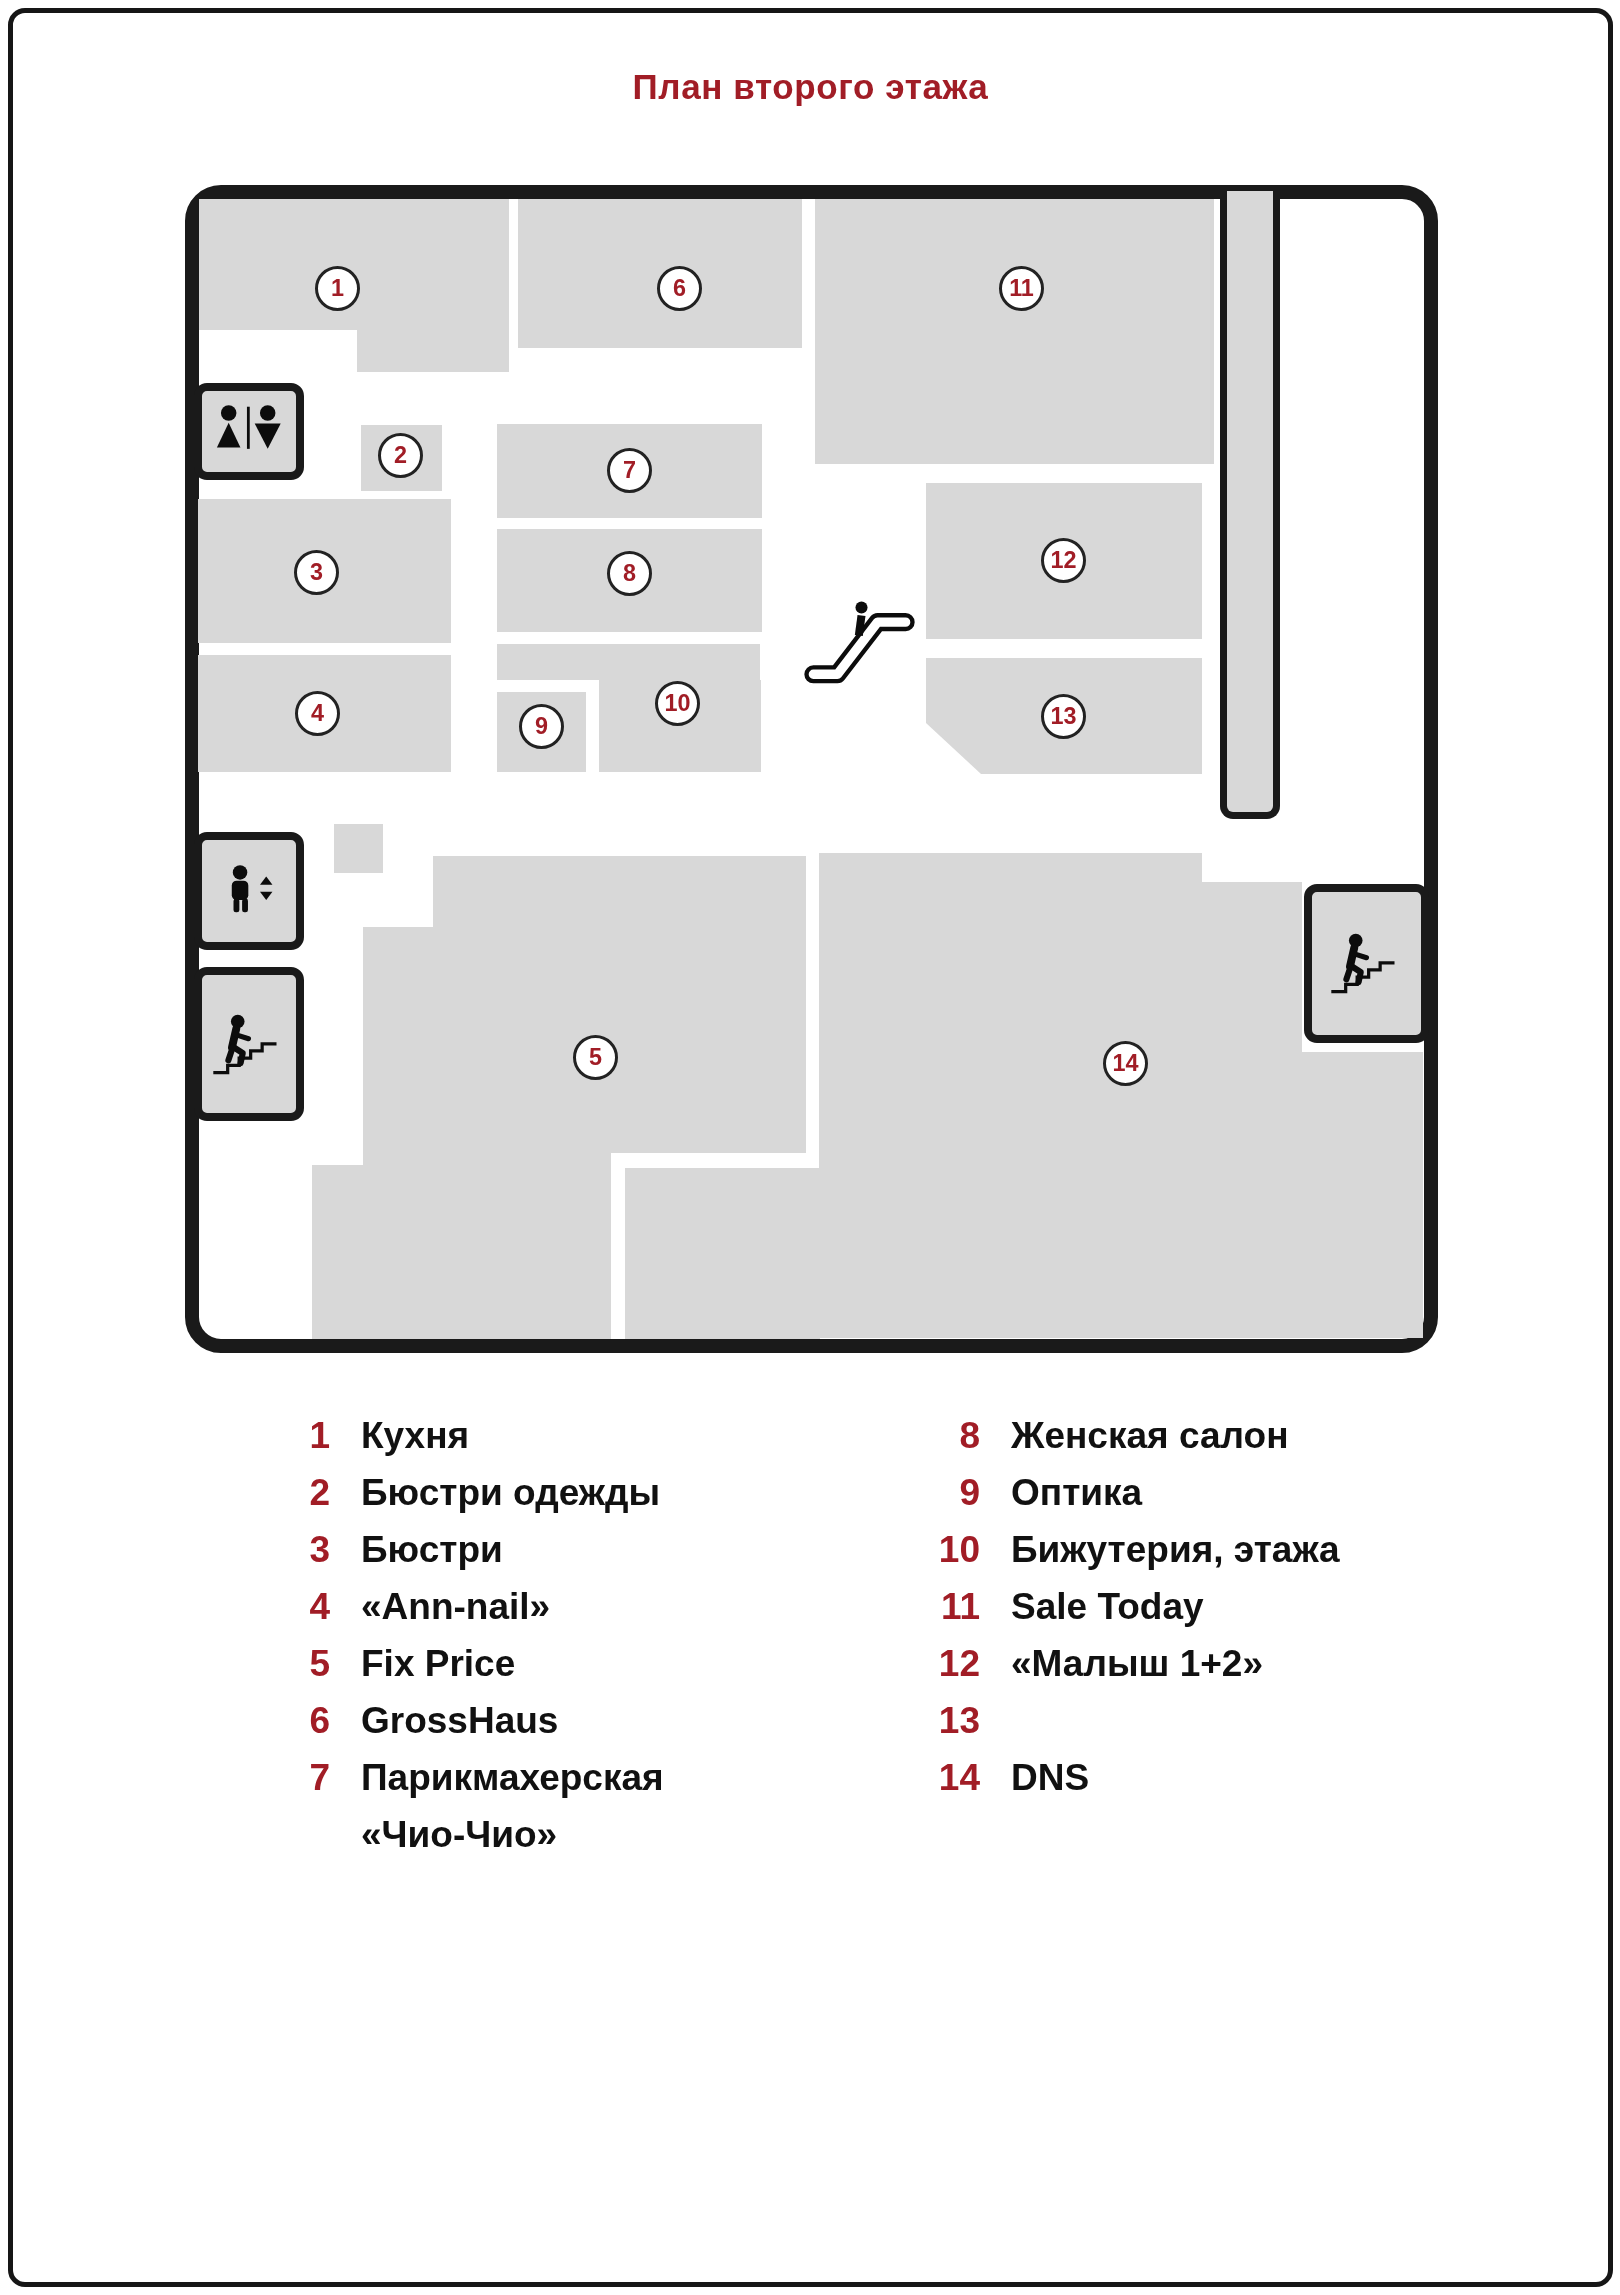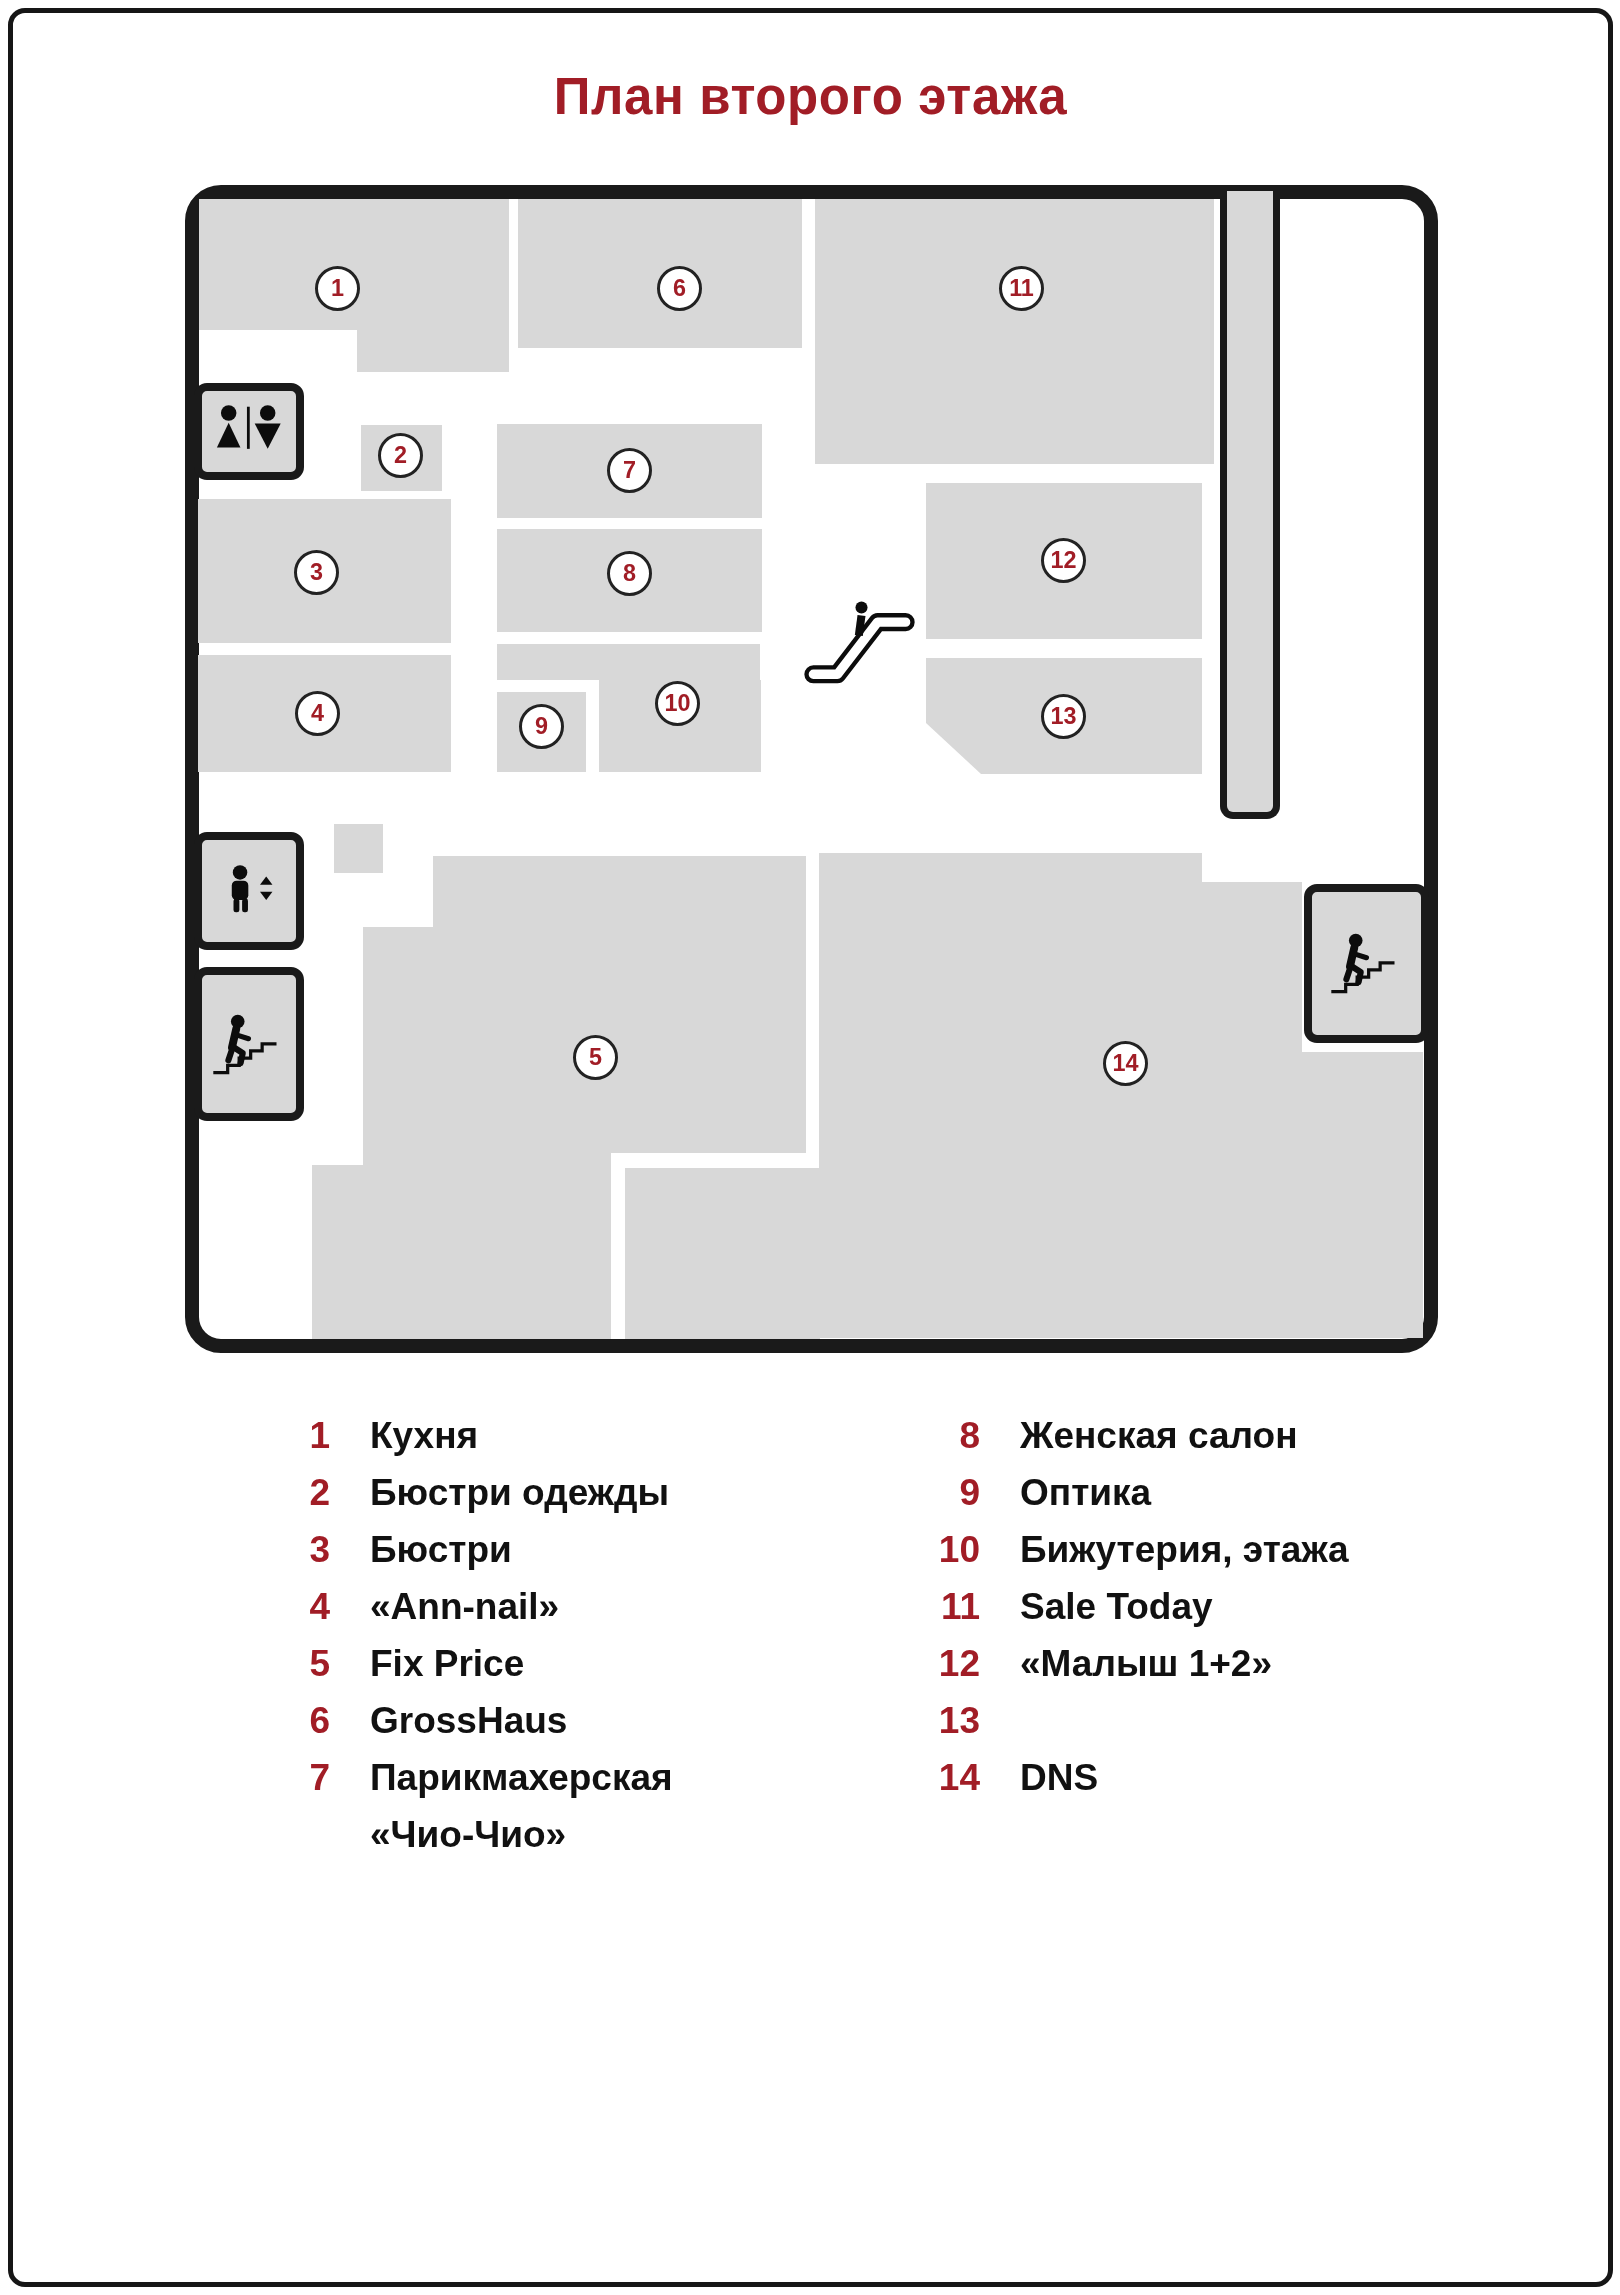--- a/index.html
+++ b/index.html
@@ -1,37 +1,37 @@
 <!DOCTYPE html>
 <html style="font-size:10.4px"><head>
 <meta charset="utf-8">
 <style>
   * { margin:0; padding:0; box-sizing:border-box; }
   html,body { background:#ffffff; }
   body { width:1621px; height:2295px; position:relative; font-family:"Liberation Sans", sans-serif; }
   .page-frame { position:absolute; inset:7.8px; border:5.8px solid #161616; border-radius:17px; }
   .title { position:absolute; top:67px; left:0; width:100%; text-align:center;
-           font-size:51px; font-weight:700; color:#a11d26; letter-spacing:0.6px; }
+           font-size:35px; font-weight:700; color:#a11d26; letter-spacing:0.6px; }
   .plan { position:absolute; left:185px; top:185px; width:1253px; height:1168px;
           border:14.3px solid #1a1a1a; border-radius:36px; background:#ffffff; }
   .rm { position:absolute; background:#d8d8d8; }
   .outlined { position:absolute; background:#d8d8d8; border:8.4px solid #1a1a1a; border-radius:13px;
               display:flex; align-items:center; justify-content:center; }
   .strip { position:absolute; left:1021px; top:-7.8px; width:60px; height:628px; background:#d8d8d8;
            border:7.8px solid #1a1a1a; border-top:none; border-radius:0 0 13px 13px; }
   .marker { position:absolute; width:45px; height:45px; border:3.9px solid #222; border-radius:50%;
             background:#ffffff; display:flex; align-items:center; justify-content:center;
             font-size:23.4px; font-weight:700; color:#a11d26; }
   .esc { position:absolute; left:602px; top:383px; }
   .legend-col { position:absolute; }
   .leg-row { display:flex; height:57px; align-items:center; font-weight:700; font-size:37px; }
   .leg-num { color:#a11d26; text-align:right; }
   .leg-left .leg-num { width:65px; }
   .leg-right .leg-num { width:84px; }
-  .leg-text { color:#111111; margin-left:40px; white-space:pre; }
+  .leg-text { color:#111111; margin-left:31px; white-space:pre; }
 </style>
 </head>
 <body>
 
 <div class="page-frame"></div>
 
 <h1 class="title">План второго этажа</h1>
 
 <div class="plan">
 

